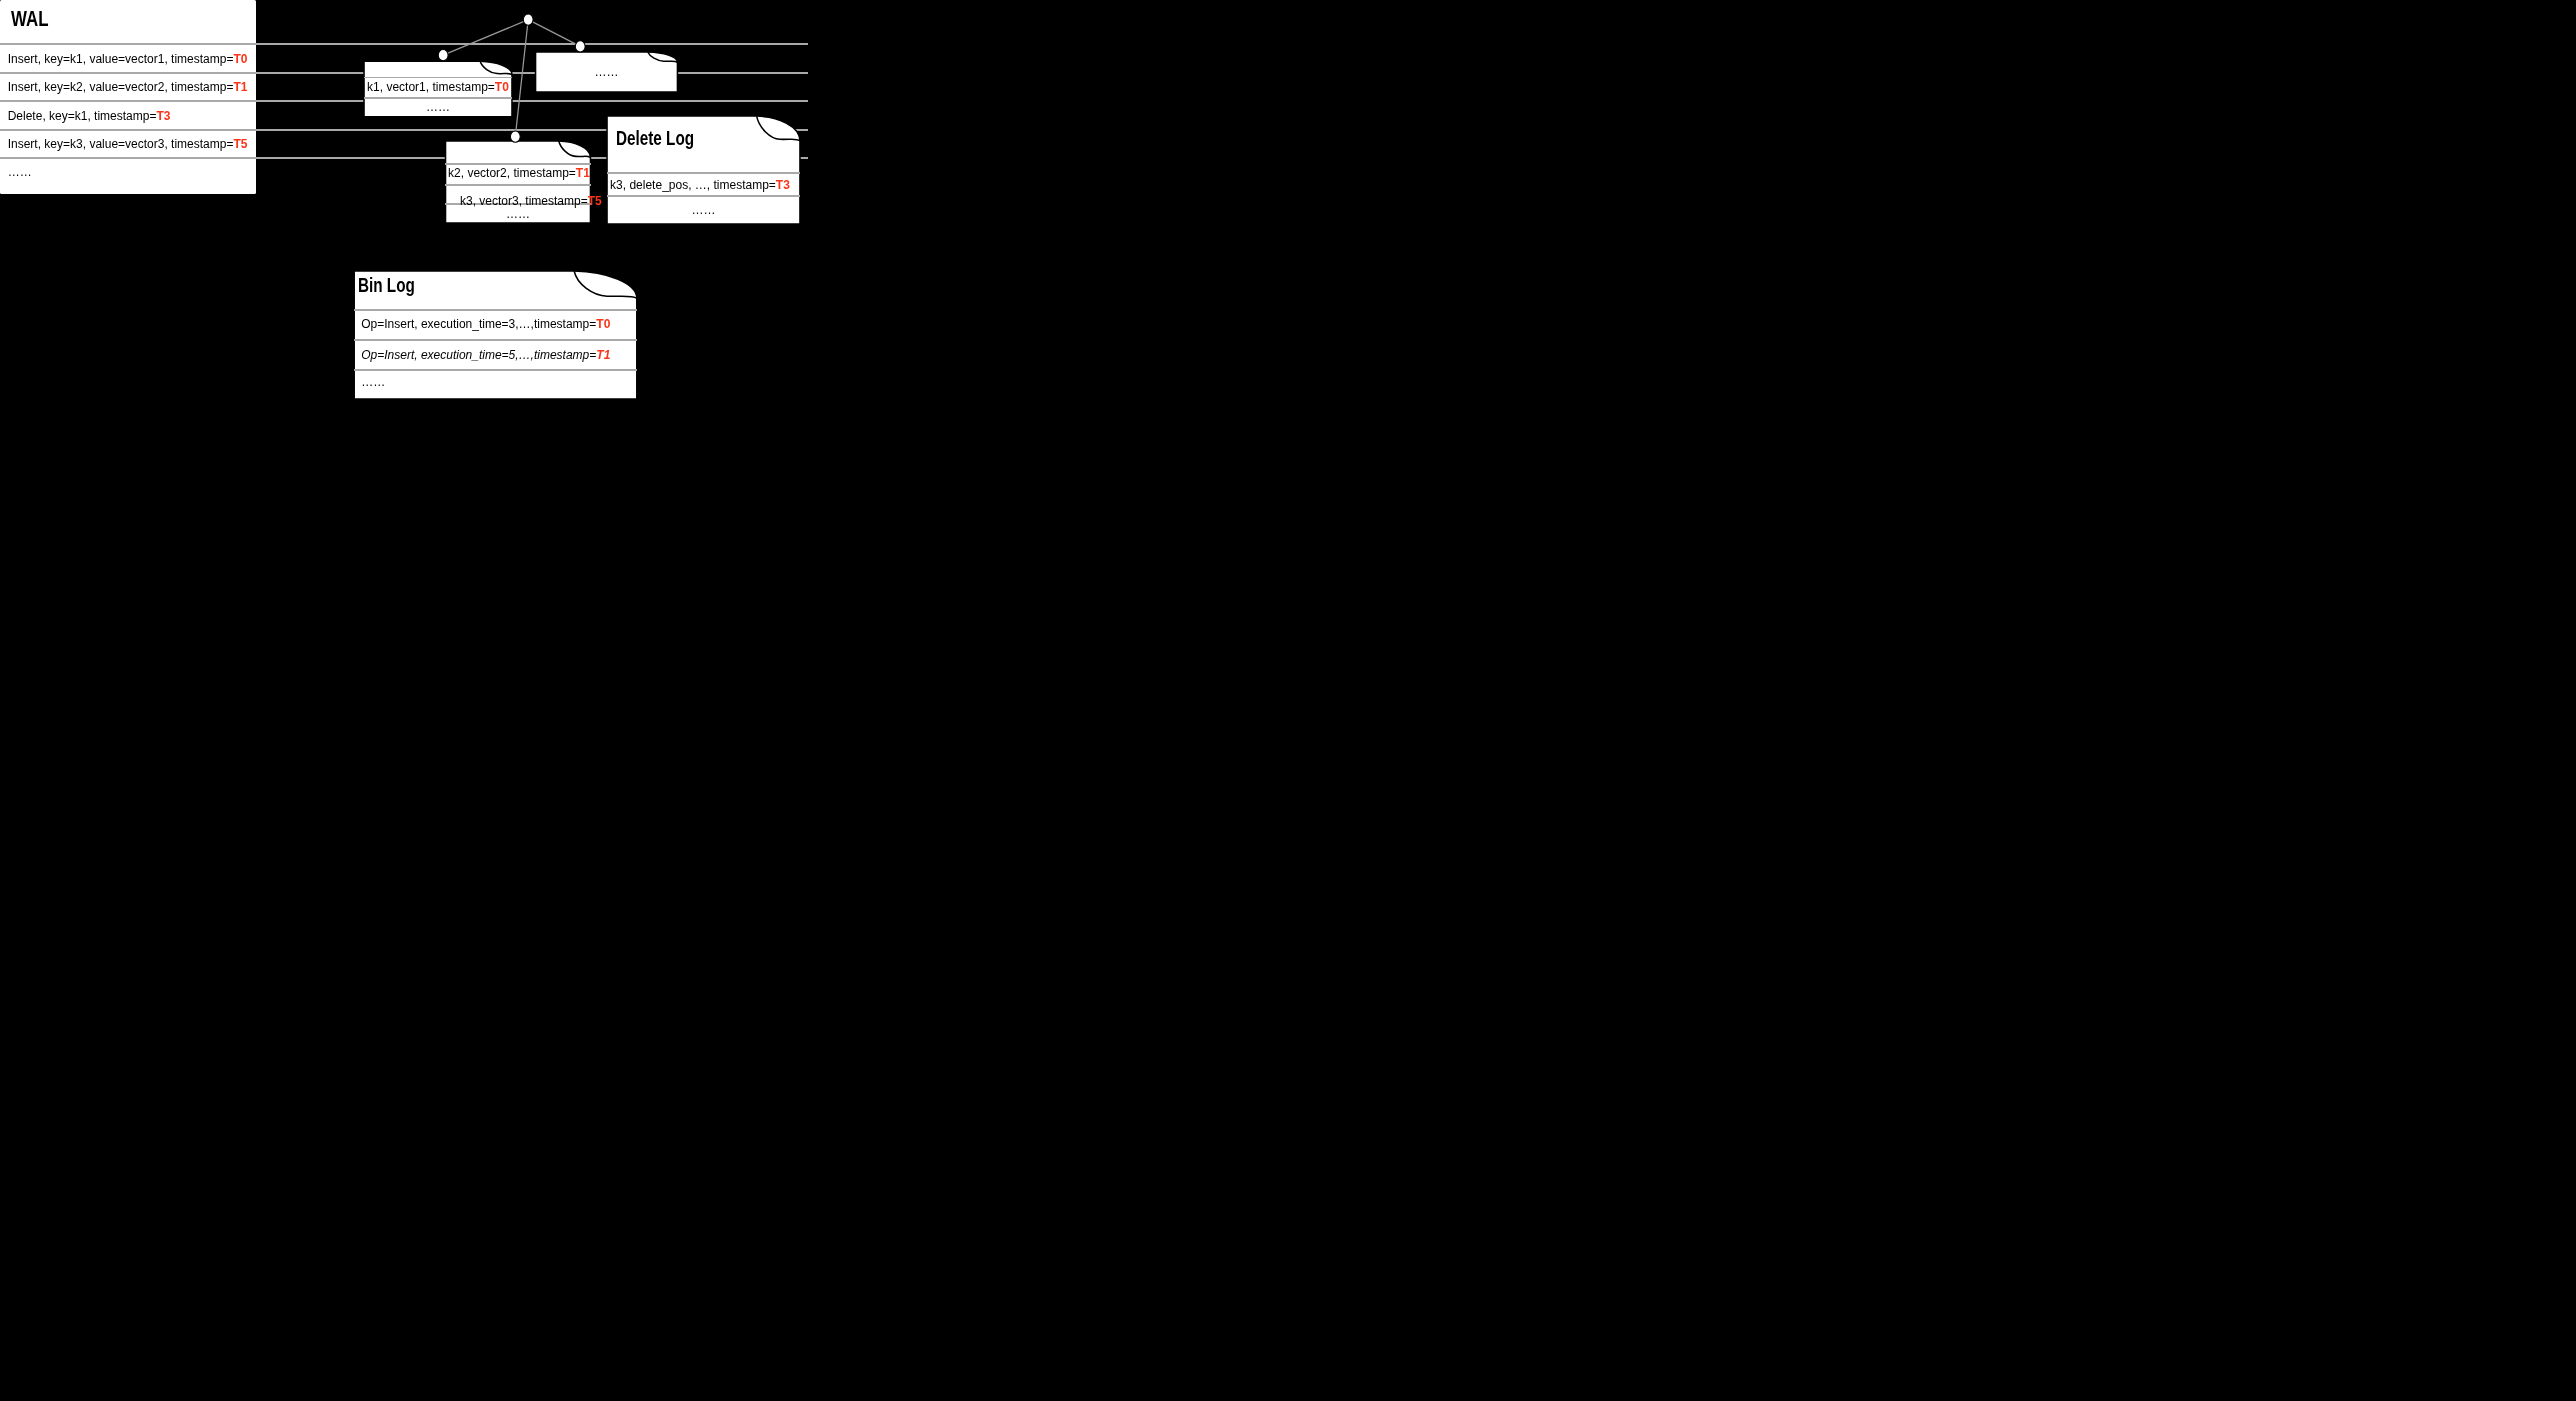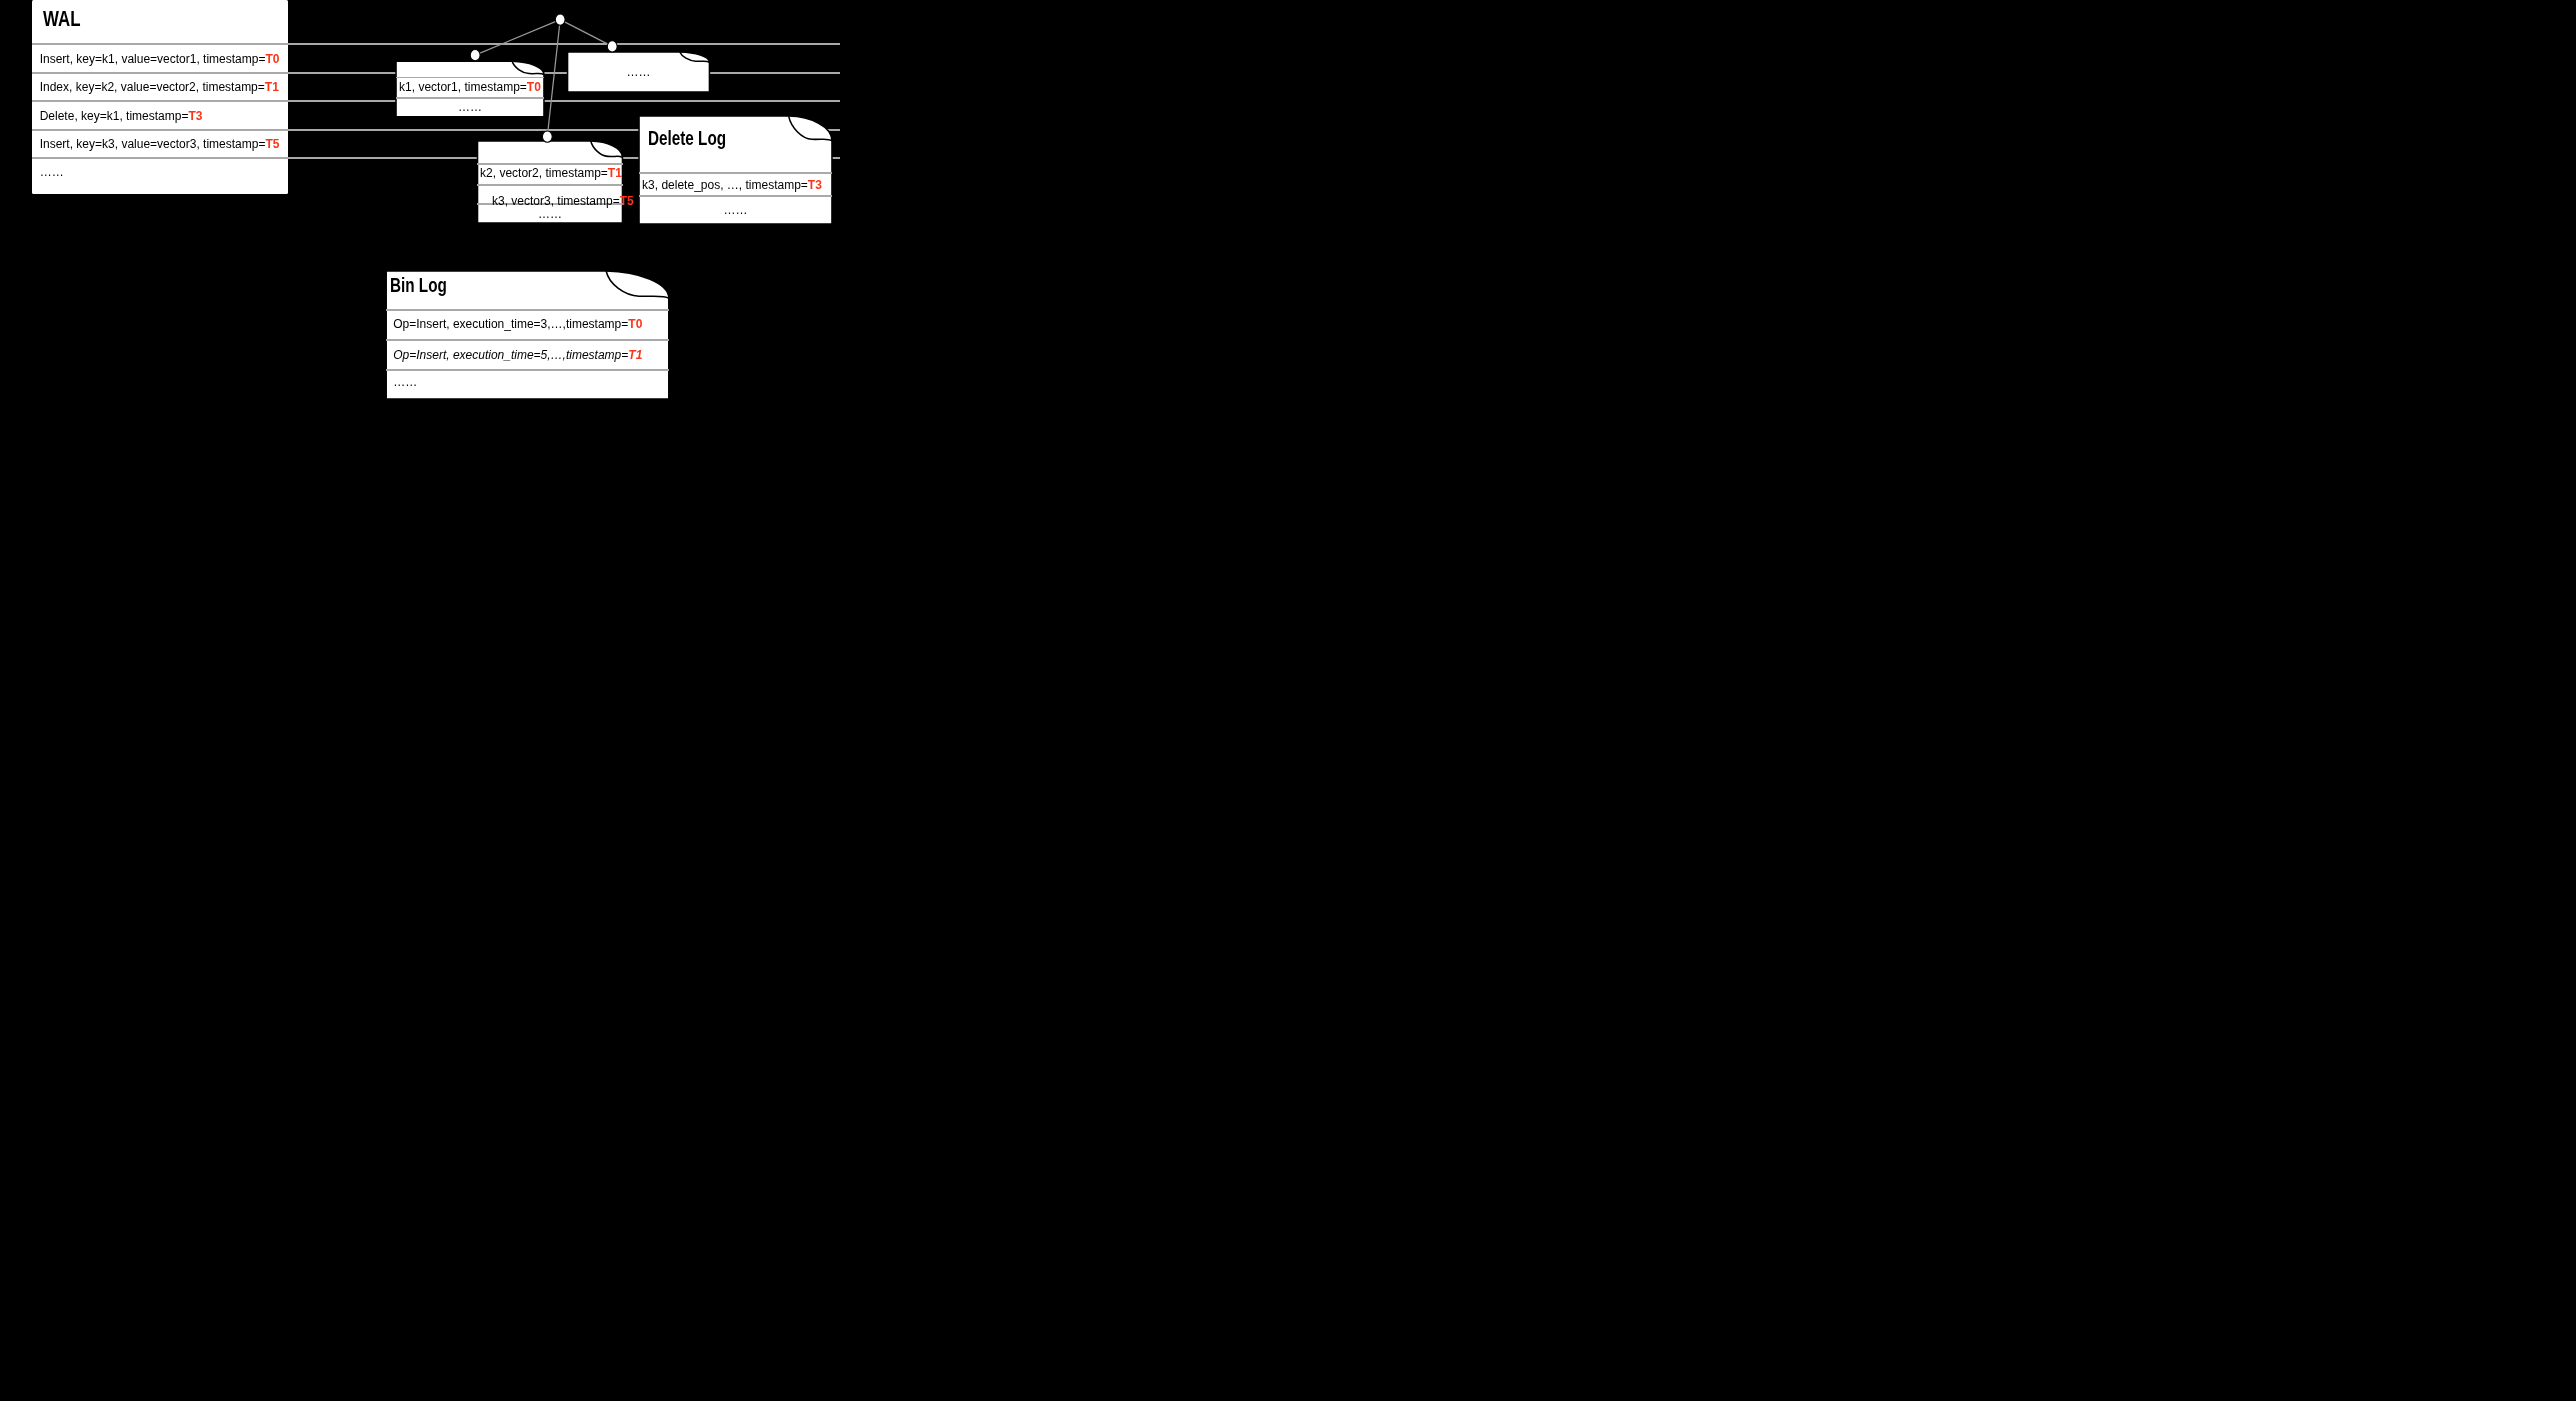--- a/index.html
+++ b/index.html
@@ -1,18 +1,18 @@
 <!DOCTYPE html>
 <html style="font-size:8.2px"><head>
 <meta charset="utf-8">
 <style>
   html,body{margin:0;padding:0;background:#000;}
   #stage{
     position:relative;width:808px;height:402px;background:#000;
-    font-family:"Liberation Sans","DejaVu Sans",sans-serif;overflow:hidden;margin-left:32px;
+    font-family:"Liberation Sans","DejaVu Sans",sans-serif;overflow:hidden;
   }
   
   .panel{position:absolute;background:#fff;}
   .doc{position:absolute;}
   .doc svg.doc-shape{position:absolute;left:0;top:0;}
   .sep{position:absolute;left:0;right:0;height:1.5px;background:#a9a9a9;}
   .doc .sep{left:1px;right:1px;}
   .row{
     position:absolute;left:0;right:0;display:flex;align-items:center;
     font-size:12px;color:#000;white-space:nowrap;
@@ -81,21 +81,21 @@
     <div class="sep s1"></div>
     <div class="sep s2"></div>
     <div class="sep s3"></div>
     <div class="sep s4"></div>
     <div class="sep s5"></div>
     <div class="row r1">
       <span>Insert, key=k1, value=vector1, timestamp=</span>
         <span class="red">T0</span>
     </div>
     <div class="row r2">
-      <span>Index, key=k2, value=vector2, timestamp=</span>
+      <span>Insert, key=k2, value=vector2, timestamp=</span>
         <span class="red">T1</span>
     </div>
     <div class="row r3">
       <span>Delete, key=k1, timestamp=</span>
         <span class="red">T3</span>
     </div>
     <div class="row r4">
       <span>Insert, key=k3, value=vector3, timestamp=</span>
         <span class="red">T5</span>
     </div>

